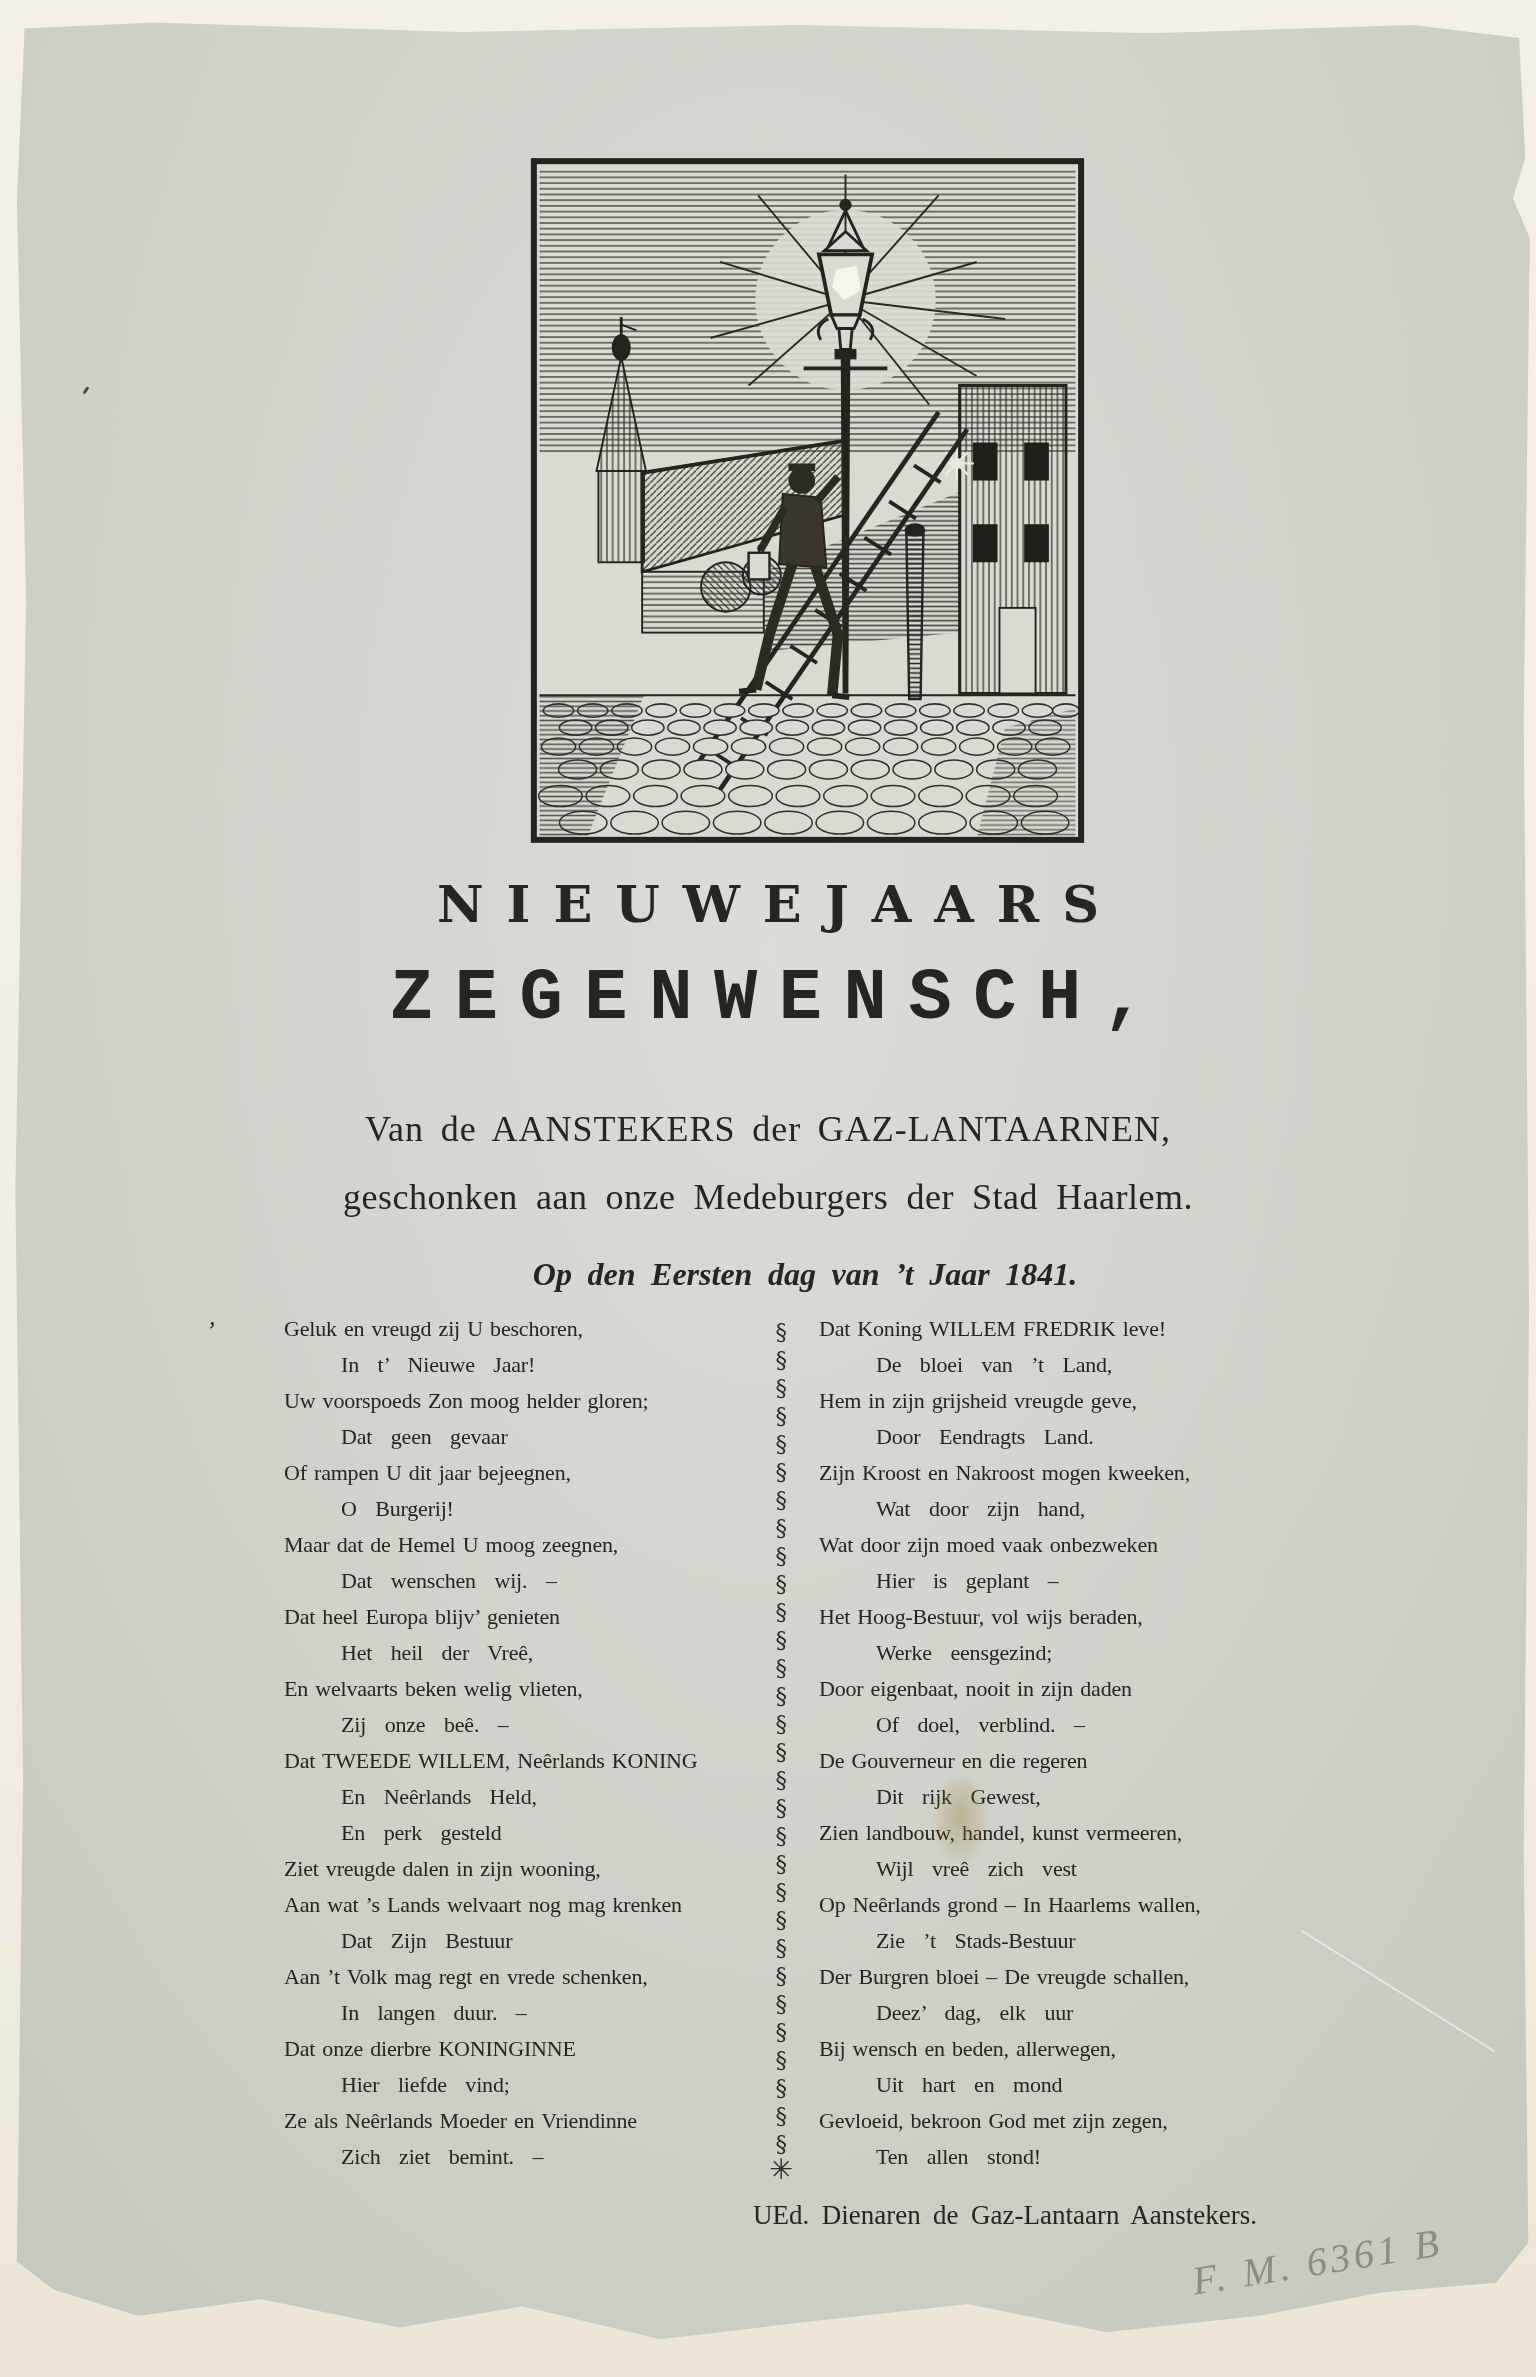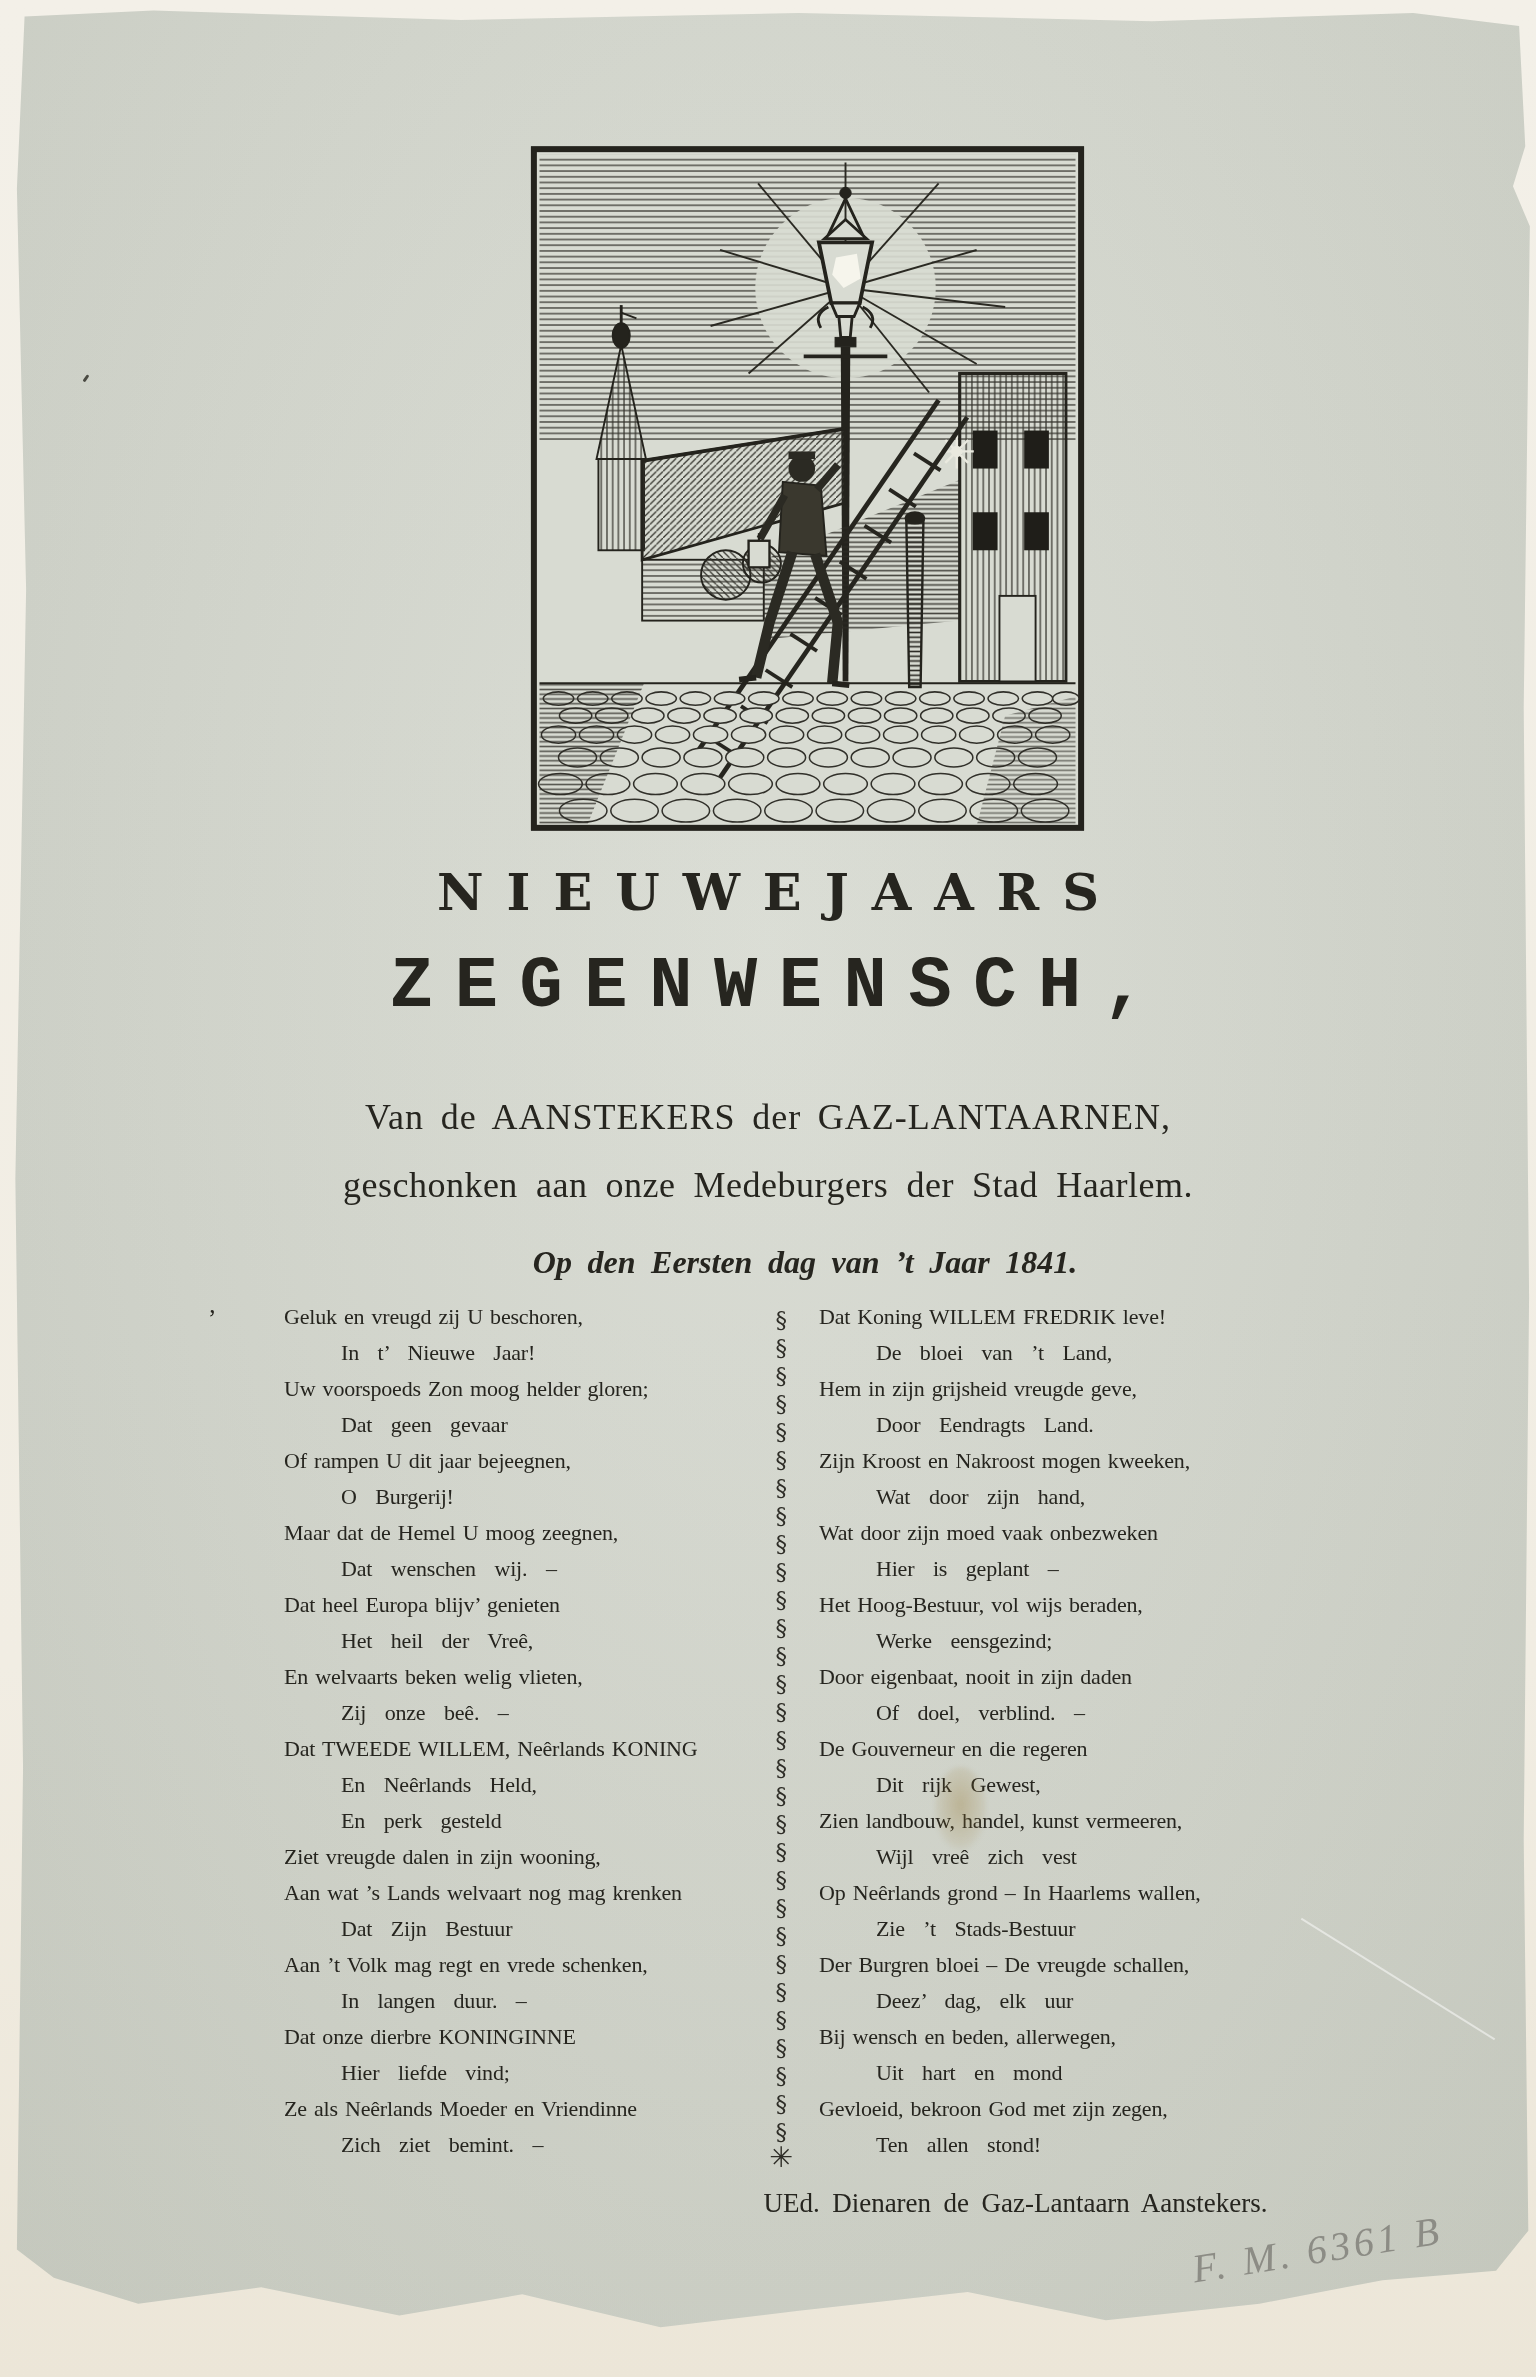--- a/index.html
+++ b/index.html
@@ -2,21 +2,21 @@
 <html style="font-size:15px"><head>
 <meta charset="utf-8">
 <style>
   html,body{margin:0;padding:0;}
   body{
     width:1536px;height:2378px;position:relative;overflow:hidden;
     background:linear-gradient(180deg,#f3f0e8 0%,#f1ede3 70%,#ece6d8 100%);
     font-family:"Liberation Serif","DejaVu Serif",serif;
   }
   .sheet{
-    position:absolute;left:0;top:0;width:1536px;height:2358px;
+    position:absolute;left:0;top:12px;width:1536px;height:2358px;
     background:
       radial-gradient(ellipse at 50% 40%, rgba(255,255,255,0.10), rgba(70,75,60,0.10) 95%),
       linear-gradient(178deg,#d8dbd2 0%,#d6d9d0 55%,#d3d6cc 100%);
     clip-path:polygon(
       1.6% 0.7%, 10% 0.45%, 30% 0.85%, 52% 0.55%, 75% 0.9%, 92% 0.55%,
       98.9% 1.1%, 99.3% 6.2%, 98.5% 7.9%, 99.6% 9.6%, 99.2% 30%,
       99.55% 55%, 99.2% 78%, 99.5% 94.6%, 97.4% 96.3%, 90% 96.7%,
       82% 97.7%, 72% 98.4%, 63% 97.2%, 52% 98.0%, 43% 98.7%, 34% 97.3%,
       26% 98.2%, 17% 97.0%, 9% 97.7%, 3.5% 96.6%, 1.1% 95.4%,
       1.5% 75%, 1.0% 50%, 1.7% 25%, 1.1% 8%);
@@ -36,21 +36,21 @@
   
   .pcol{position:absolute;top:1299px;width:487px;font-size:22px;line-height:36px;
         letter-spacing:-0.2px;word-spacing:1.9px;white-space:nowrap;}
   #col-left{left:284px;}
   #col-right{left:819px;}
   .pline.ind{padding-left:57px;word-spacing:13.3px;}
   .divider{position:absolute;left:767px;top:1305px;width:28.5px;text-align:center;
         font-family:"DejaVu Serif",serif;font-size:23px;line-height:28px;color:#2e2d27;}
   .divider .term{font-size:28.5px;line-height:25px;display:block;}
   
-  .signature{position:absolute;left:753px;top:2188px;width:525px;text-align:center;
+  .signature{position:absolute;left:753px;top:2188px;width:525px;text-align:left;
         font-size:27px;word-spacing:5.7px;}
   
   .pencil{position:absolute;color:#8c8c85;font-style:italic;
         font-family:"Liberation Serif",serif;}
   .inv{left:1191px;top:2226px;font-size:40px;transform:rotate(-9deg);letter-spacing:3.8px;}
   .letter-a{left:1333px;top:2309px;font-size:34px;transform:rotate(-6deg);}
   
   .stain{position:absolute;left:934px;top:1767px;width:53px;height:84px;border-radius:50%;
         background:radial-gradient(ellipse at 50% 45%, rgba(150,120,50,0.34), rgba(150,120,50,0.10) 60%, rgba(150,120,50,0) 75%);
         filter:blur(1.9px);}

